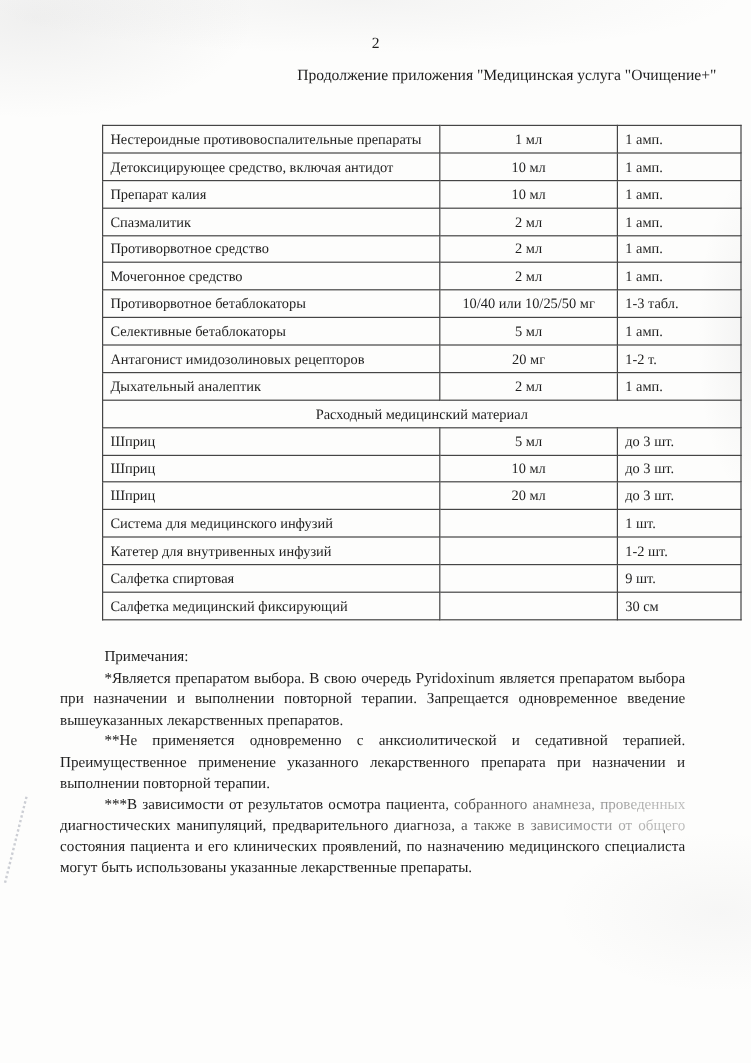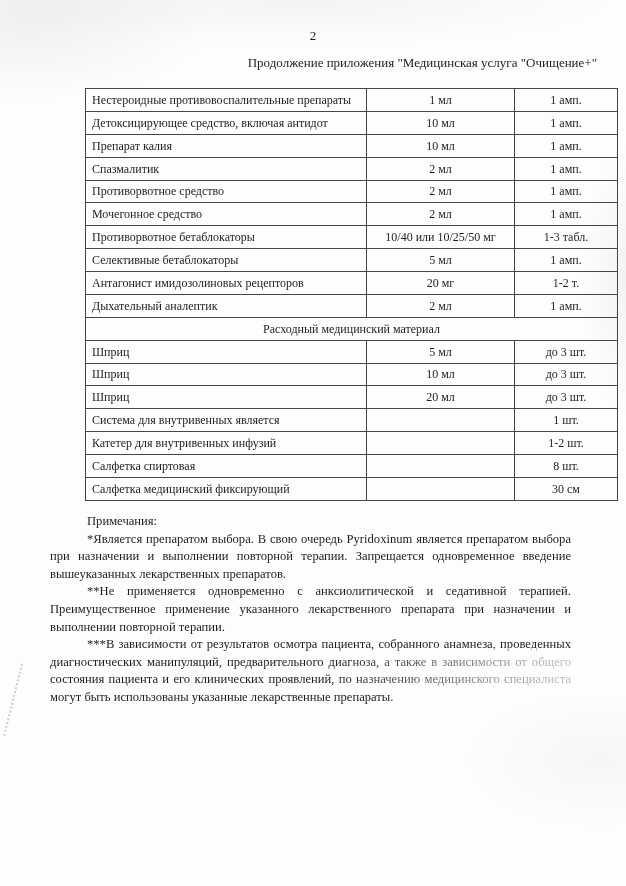--- a/index.html
+++ b/index.html
@@ -20,38 +20,38 @@
   }
   .page-number{
     position:absolute;top:28px;left:0;right:0;
     text-align:center;font-size:13px;
   }
   .doc-header{
     position:absolute;top:55px;left:0;width:597px;
     text-align:right;font-size:13px;white-space:nowrap;
   }
   table.supplies{
-    position:absolute;top:88px;left:85px;
+    position:absolute;top:104px;left:85px;
     width:493px;height:413px;
     border-collapse:collapse;table-layout:fixed;
     font-size:12px;
   }
   table.supplies td{
     border:1px solid #454545;
     padding:0 6px;
     height:19px;
     overflow:hidden;white-space:nowrap;
     line-height:1;
   }
   td.c-name{width:268px;text-align:left;}
   td.c-dose{width:135px;text-align:center;padding:0 2px;}
-  td.c-qty{width:90px;text-align:center;padding:0 2px;margin-top:16px;}
+  td.c-qty{width:90px;text-align:left;padding:0 2px;margin-top:16px;}
   tr.section-row td{text-align:center;padding:0;}
   .notes{
-    position:absolute;top:513px;left:50px;width:521px;
+    position:absolute;top:539px;left:50px;width:521px;
     font-size:12.6px;line-height:17.6px;
     text-align:justify;
   }
   .notes p{margin:0;text-indent:37px;}
   .notes .notes-title{text-indent:37px;text-align:left;}
   .fade-patch{
     position:absolute;left:330px;top:648px;width:245px;height:44px;
     background:linear-gradient(100deg, rgba(253,253,252,0) 0%, rgba(253,253,252,0.7) 90%);
     pointer-events:none;
   }
@@ -135,33 +135,33 @@
         <td class="c-name">Шприц</td>
         <td class="c-dose">10 мл</td>
         <td class="c-qty">до 3 шт.</td>
       </tr>
       <tr>
         <td class="c-name">Шприц</td>
         <td class="c-dose">20 мл</td>
         <td class="c-qty">до 3 шт.</td>
       </tr>
       <tr>
-        <td class="c-name">Система для внутривенных является</td>
+        <td class="c-name">Система для медицинского инфузий</td>
         <td class="c-dose"></td>
         <td class="c-qty">1 шт.</td>
       </tr>
       <tr>
         <td class="c-name">Катетер для внутривенных инфузий</td>
         <td class="c-dose"></td>
         <td class="c-qty">1-2 шт.</td>
       </tr>
       <tr>
         <td class="c-name">Салфетка спиртовая</td>
         <td class="c-dose"></td>
-        <td class="c-qty">8 шт.</td>
+        <td class="c-qty">9 шт.</td>
       </tr>
       <tr>
         <td class="c-name">Салфетка медицинский фиксирующий</td>
         <td class="c-dose"></td>
         <td class="c-qty">30 см</td>
       </tr>
     </tbody>
   </table>
 
   <div class="notes">

